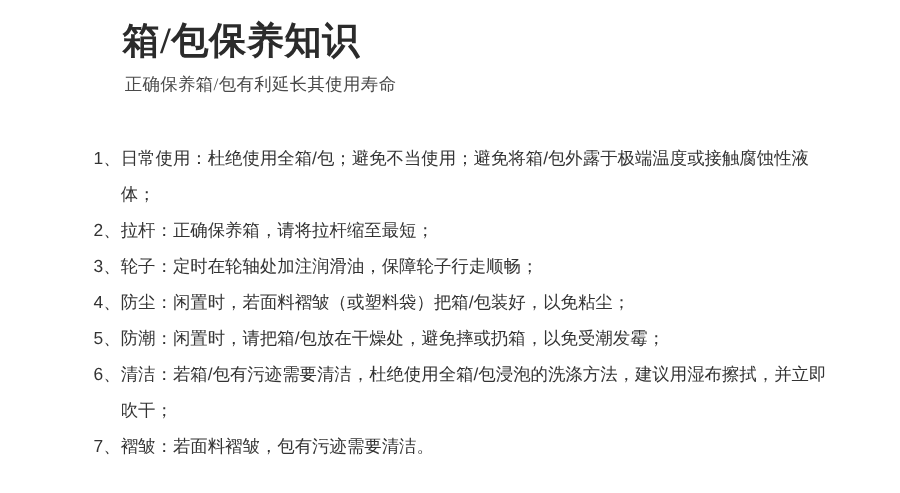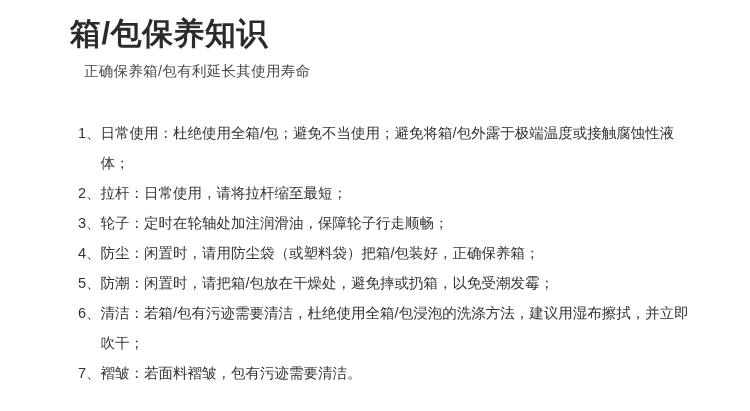--- a/index.html
+++ b/index.html
@@ -15,35 +15,36 @@
     overflow: hidden;
   }
   .page {
     width: 750px;
     height: 411px;
     position: relative;
     box-sizing: border-box;
     padding: 0;
   }
   .header {
-    padding: 14px 0 0 70px;
+    padding: 14px 0 0 102px;
+    font-family: Liberation Serif, serif;
   }
   .title {
     font-size: 31px;
     line-height: 40px;
     font-weight: bold;
     color: #2b2b2b;
     letter-spacing: 0.5px;
     margin: 0;
   }
   .subtitle {
     font-size: 14.5px;
     line-height: 22px;
     color: #4a4a4a;
-    margin: 6px 0 0 14px;
+    margin: 6px 0 0 2px;
     letter-spacing: 0.3px;
   }
   .content {
     margin-top: 36px;
     padding: 0 52px 0 78px;
   }
   .item {
     display: flex;
     align-items: flex-start;
     font-size: 14.5px;
@@ -72,31 +73,31 @@
 
   <div class="content">
 
     <div class="item">
       <span class="item-index">1、</span>
       <span class="item-text">日常使用：杜绝使用全箱/包；避免不当使用；避免将箱/包外露于极端温度或接触腐蚀性液体；</span>
     </div>
 
     <div class="item">
       <span class="item-index">2、</span>
-      <span class="item-text">拉杆：日常使用，请将拉杆缩至最短；</span>
+      <span class="item-text">拉杆：正确保养箱，请将拉杆缩至最短；</span>
     </div>
 
     <div class="item">
       <span class="item-index">3、</span>
       <span class="item-text">轮子：定时在轮轴处加注润滑油，保障轮子行走顺畅；</span>
     </div>
 
     <div class="item">
       <span class="item-index">4、</span>
-      <span class="item-text">防尘：闲置时，请用防尘袋（或塑料袋）把箱/包装好，正确保养箱；</span>
+      <span class="item-text">防尘：闲置时，若面料褶皱（或塑料袋）把箱/包装好，以免粘尘；</span>
     </div>
 
     <div class="item">
       <span class="item-index">5、</span>
       <span class="item-text">防潮：闲置时，请把箱/包放在干燥处，避免摔或扔箱，以免受潮发霉；</span>
     </div>
 
     <div class="item">
       <span class="item-index">6、</span>
       <span class="item-text">清洁：若箱/包有污迹需要清洁，杜绝使用全箱/包浸泡的洗涤方法，建议用湿布擦拭，并立即吹干；</span>

